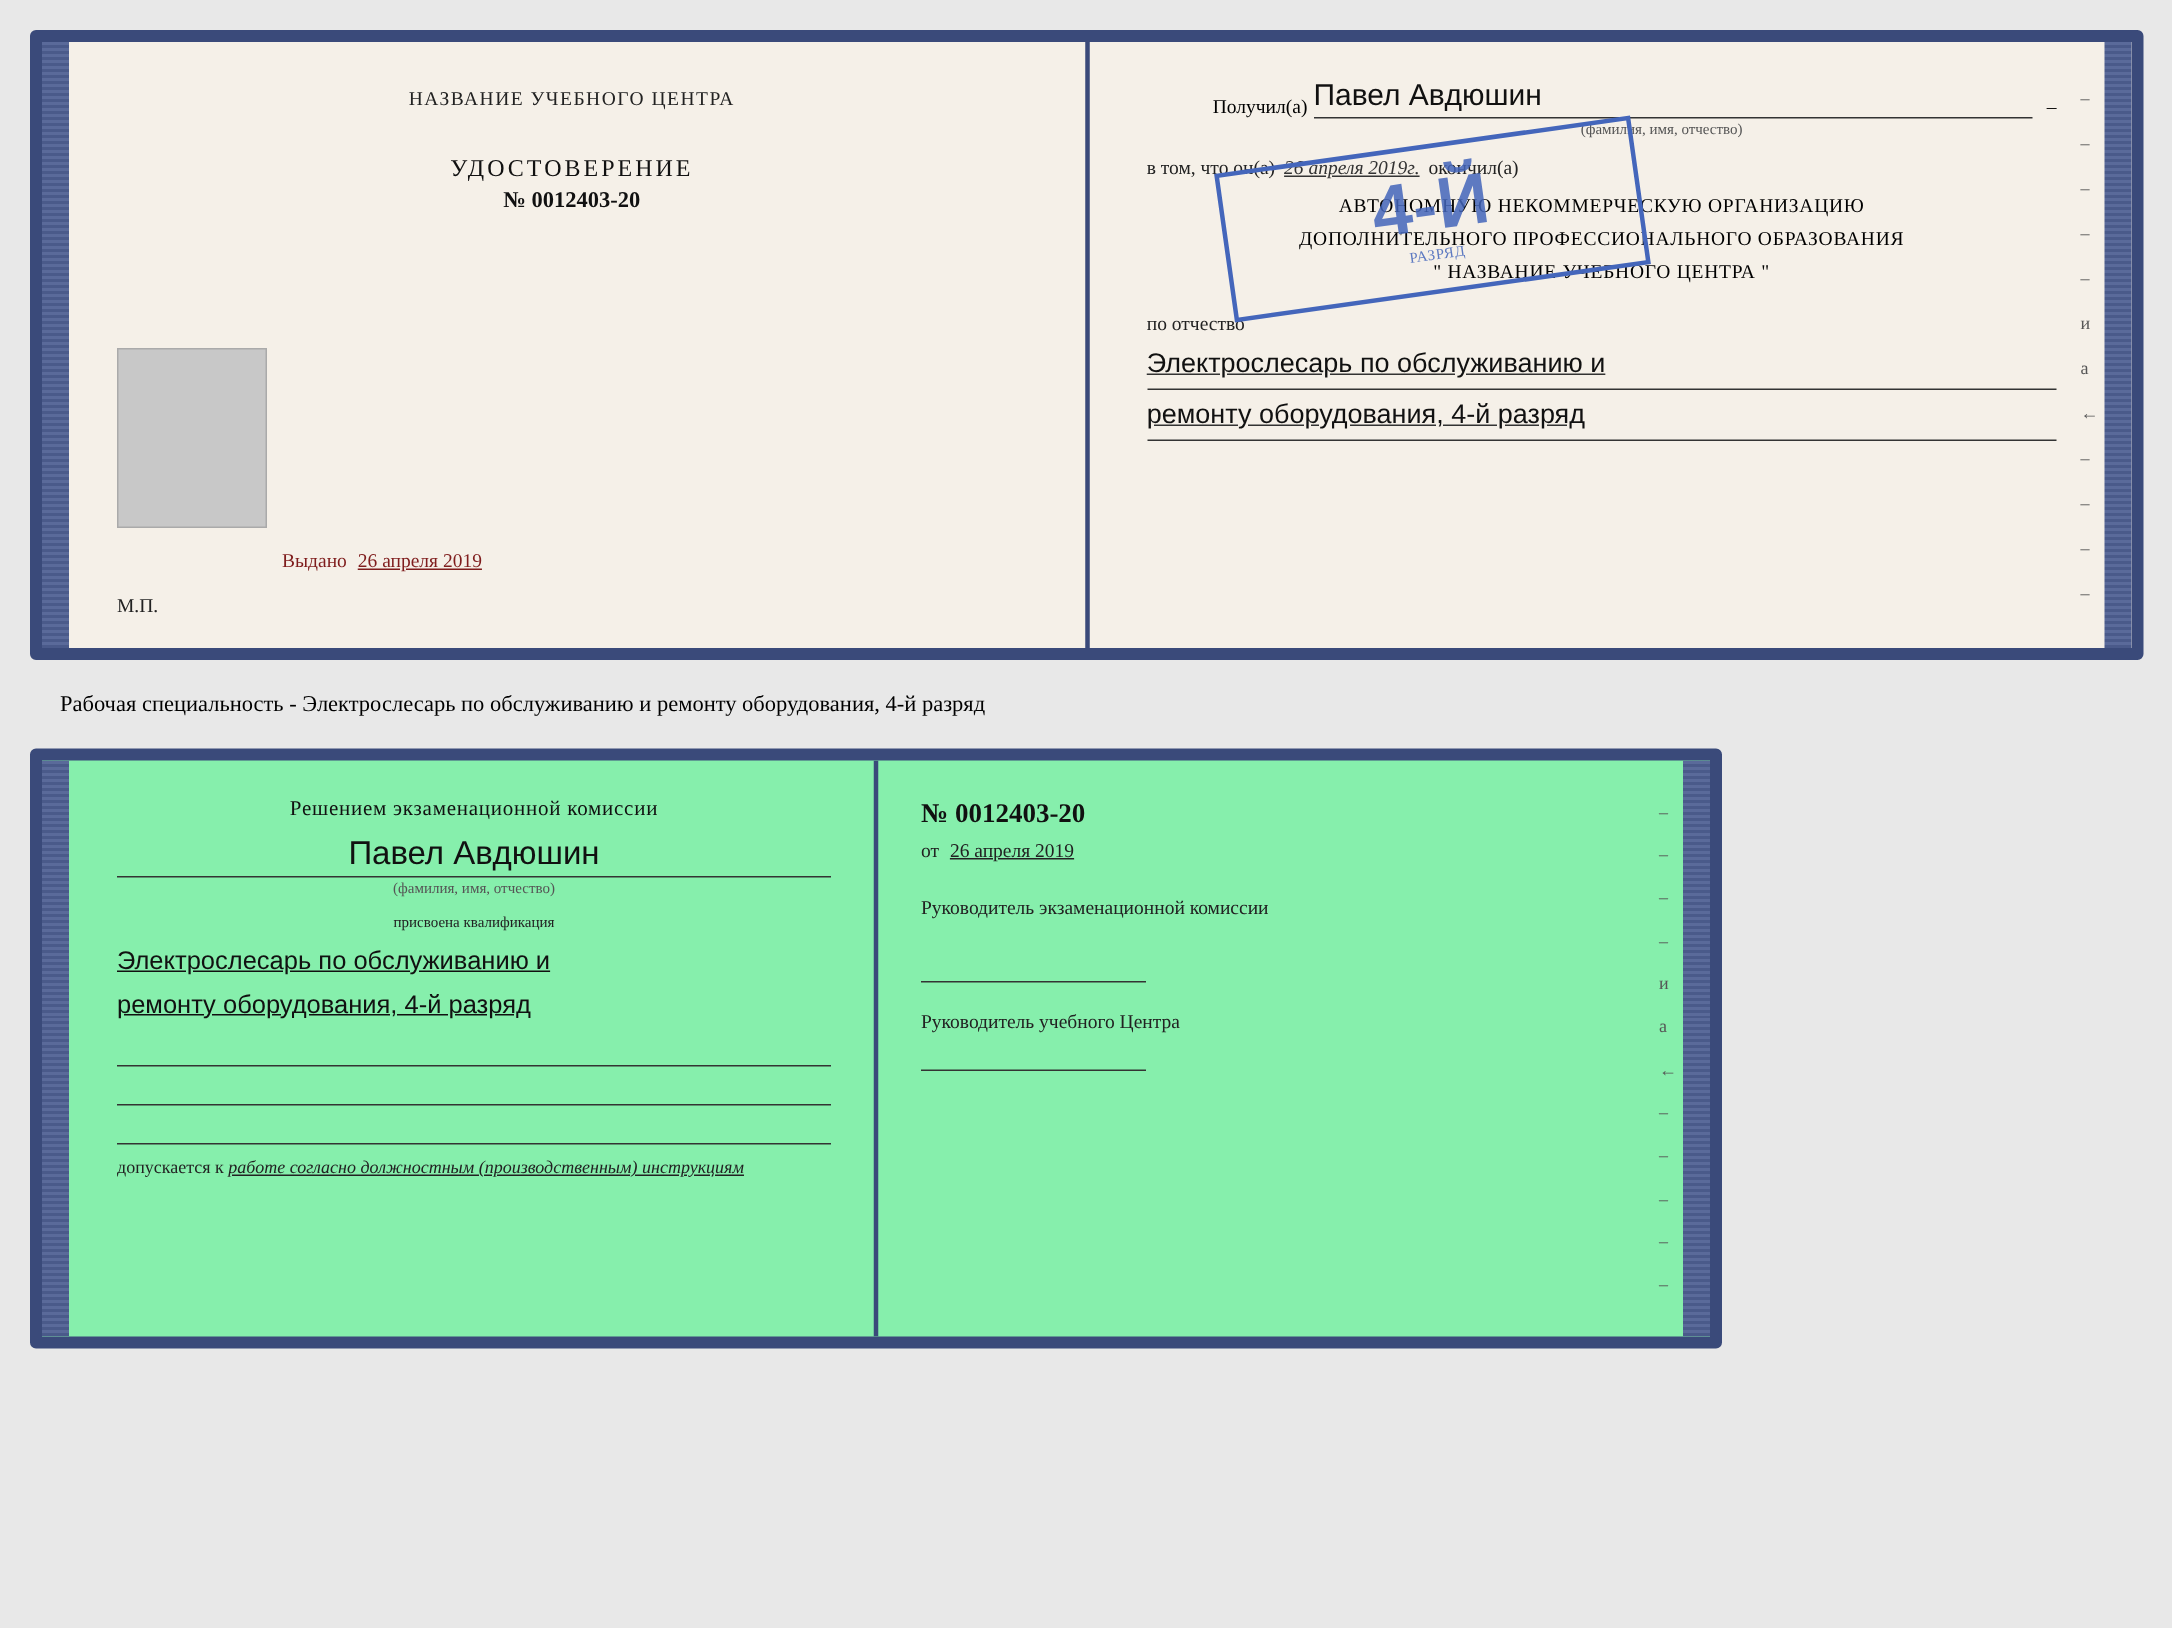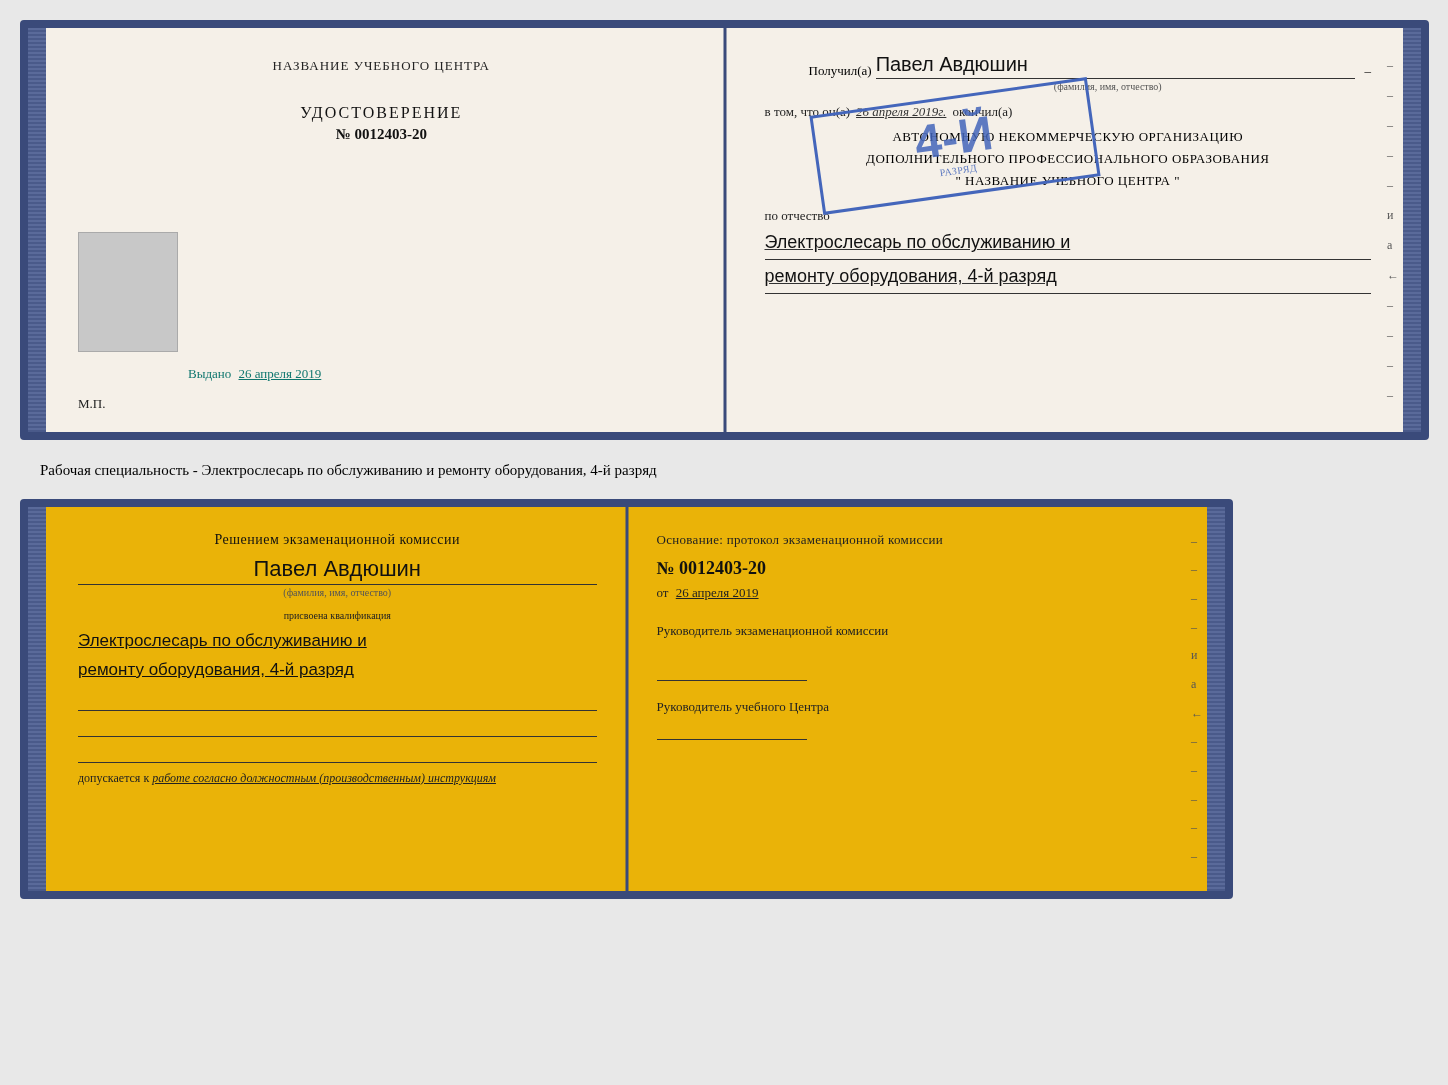--- a/index.html
+++ b/index.html
@@ -109,21 +109,21 @@
       position: absolute;
       left: 50px;
       bottom: 80px;
     }
 
     .issued-line {
       position: absolute;
       bottom: 50px;
       left: 160px;
       font-size: 13px;
-      color: #0f766e;
+      color: #7f1d1d;
     }
 
     .mp-label {
       position: absolute;
       bottom: 20px;
       left: 50px;
       font-size: 13px;
       color: #222;
     }
 
@@ -252,24 +252,24 @@
     
     .caption-between {
       font-size: 15px;
       color: #000000;
       padding: 4px 0 2px 20px;
     }
 
     
     .document-booklet-bottom {
       display: flex;
-      background: #eab308;
+      background: #86efac;
       border: 8px solid #3a4a7a;
       border-radius: 4px;
-      width: 1213px;
+      width: 1128px;
       min-height: 400px;
       position: relative;
       overflow: hidden;
     }
 
     .document-booklet-bottom::after {
       content: '';
       position: absolute;
       left: 50%;
       top: 0;
@@ -491,21 +491,20 @@
       <div class="underline-row"></div>
       <div class="underline-row"></div>
 
       <div class="допускается-line">
         <span>допускается к</span>
         <span class="допускается-italic">работе согласно должностным (производственным) инструкциям</span>
       </div>
     </div>
 
     <div class="bottom-page-right">
-      <div class="osnov-text">Основание: протокол экзаменационной комиссии</div>
       <div class="protocol-number">№  0012403-20</div>
       <div class="date-line">
         <span>от</span>
         <span style="text-decoration:underline; margin-left:4px;">26 апреля 2019</span>
       </div>
 
       <div class="chairman-label">Руководитель экзаменационной комиссии</div>
       <div class="signature-line"></div>
 
       <div class="director-label">Руководитель учебного Центра</div>

